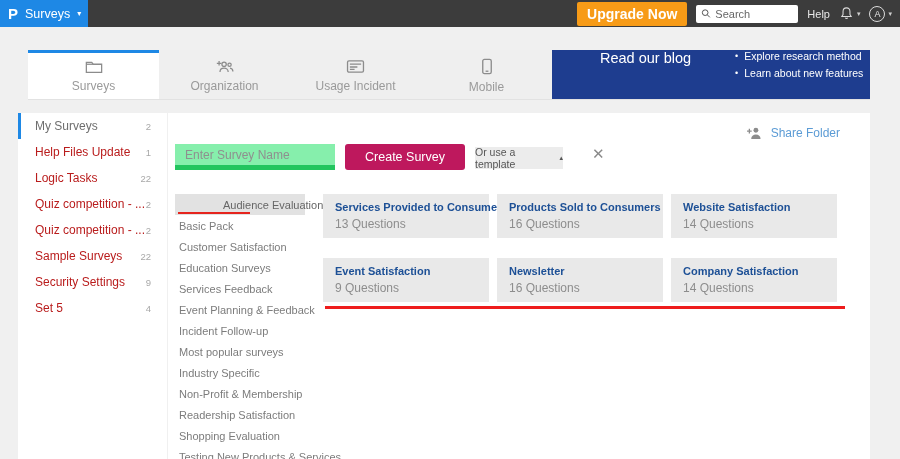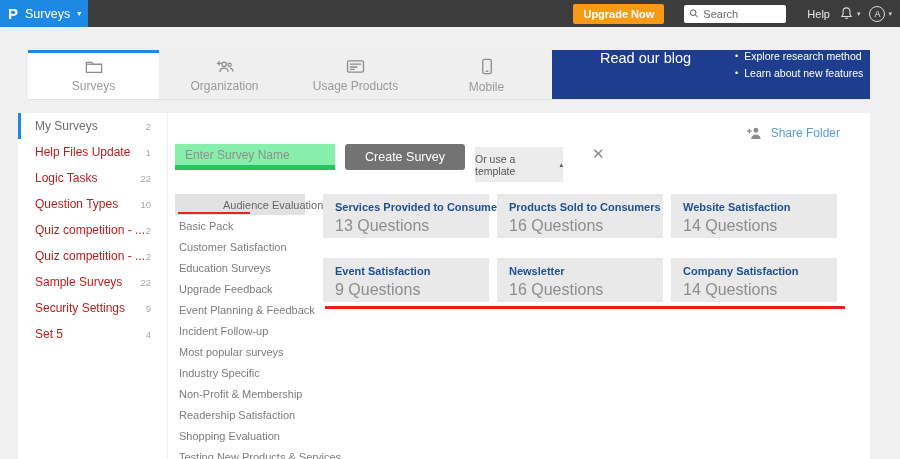--- a/index.html
+++ b/index.html
@@ -6,25 +6,25 @@
   html,body { width:900px; height:459px; overflow:hidden; }
   body { background:#f0f0f0; font-family:"Liberation Sans", sans-serif; position:relative; }
 
   
   .topbar { position:absolute; left:0; top:0; width:900px; height:27px; background:#3c3c3c; display:flex; align-items:center; }
   .logo-area { width:88px; height:27px; background:#1e88e5; display:flex; align-items:center; padding:0 8px; gap:7px; cursor:pointer; }
   .logo-p { color:#fff; font-weight:bold; font-size:15px; line-height:1; }
   .app-menu-label { color:#fff; font-size:12.5px; }
   .caret { color:#fff; font-size:8px; }
   .topbar-right { margin-left:auto; display:flex; align-items:center; gap:9px; padding-right:8px; }
-  .upgrade-btn { background:#f79b17; color:#fff; border:none; font-size:11px; font-weight:bold; padding:4px 10px; border-radius:2px; cursor:pointer; font-family:"Liberation Sans",sans-serif; }
-  .search-box { background:#fff; border-radius:2px; width:102px; height:18px; display:flex; align-items:center; padding:0 5px; gap:4px;margin-left:11px; }
+  .upgrade-btn { background:#f79b17; color:#fff; border:none; font-size:14px; font-weight:bold; padding:4px 10px; border-radius:2px; cursor:pointer; font-family:"Liberation Sans",sans-serif; }
+  .search-box { background:#fff; border-radius:2px; width:102px; height:18px; display:flex; align-items:center; padding:0 5px; gap:4px; }
   .search-box input { border:none; outline:none; width:78px; font-size:11px; color:#444; font-family:"Liberation Sans",sans-serif; }
   .search-box input::placeholder { color:#666; }
-  .help-label { color:#e8e8e8; font-size:11px; cursor:pointer;margin-left:12px; }
+  .help-label { color:#e8e8e8; font-size:11px; cursor:pointer; }
   .icon-group { display:flex; align-items:center; gap:3px; cursor:pointer; }
   .caret-gray { color:#cfcfcf; font-size:7px; }
   .avatar-circle { width:16px; height:16px; border:1px solid #dcdcdc; border-radius:50%; color:#e8e8e8; font-size:9px; display:flex; align-items:center; justify-content:center; }
 
   
   .tabstrip { position:absolute; left:28px; top:50px; width:842px; height:50px; display:flex; background:#efefef; border-bottom:1px solid #e2e2e2; }
   .tab { width:131px; display:flex; flex-direction:column; align-items:center; justify-content:center; gap:5px; cursor:pointer; color:#9a9a9a; font-size:12px; border-top:3px solid transparent; }
   .tab.active { background:#fff; border-top:3px solid #1e88e5; }
   .tab svg { display:block; }
   .banner { margin-left:auto; width:318px; background:#1e3d8f; display:flex; align-items:flex-start; color:#fff; }
@@ -38,38 +38,38 @@
   .sidebar { position:absolute; left:0; top:0; width:150px; height:346px; border-right:1px solid #f0f0f0; }
   .side-item { height:26px; display:flex; align-items:center; padding:0 16px 0 14px; cursor:pointer; border-left:3px solid transparent; }
   .side-item.active { border-left:3px solid #1e88e5; }
   .side-label { font-size:12px; color:#b91c1c; white-space:nowrap; overflow:hidden; }
   .side-item.active .side-label { color:#6e6e6e; }
   .side-count { margin-left:auto; font-size:9.5px; color:#a8a8a8; }
 
   
   .survey-name-input { position:absolute; left:157px; top:31px; width:160px; height:26px; background:#86efac; border:none; border-bottom:5px solid #22c55e; font-size:12px; padding:0 10px; color:#444; outline:none; font-family:"Liberation Sans",sans-serif; }
   .survey-name-input::placeholder { color:#8f8f8f; }
-  .create-btn { position:absolute; left:327px; top:31px; width:120px; height:26px; background:#737373; color:#fff; border:none; border-radius:3px; font-size:12.5px; cursor:pointer; font-family:"Liberation Sans",sans-serif; }
-  .template-dd { position:absolute; left:457px; top:34px; width:88px; height:35px; background:#ececec; display:flex; align-items:center; justify-content:space-between; gap:7px; font-size:10.5px; color:#555; cursor:pointer; }
+  .create-btn { position:absolute; left:327px; top:31px; width:120px; height:26px; background:#be185d; color:#fff; border:none; border-radius:3px; font-size:12.5px; cursor:pointer; font-family:"Liberation Sans",sans-serif; }
+  .template-dd { position:absolute; left:457px; top:34px; width:88px; height:22px; background:#ececec; display:flex; align-items:center; justify-content:space-between; gap:7px; font-size:10.5px; color:#555; cursor:pointer; }
   .dd-caret { font-size:7px; color:#555; }
   .close-x { position:absolute; left:574px; top:32px; font-size:15px; color:#8a8a8a; cursor:pointer; }
 
   .share-folder { position:absolute; top:13px; right:30px; display:flex; align-items:center; gap:8px; cursor:pointer; }
   .share-folder-label { font-size:12px; color:#5b9bd5; }
 
   
   .categories { position:absolute; left:157px; top:81px; width:130px; list-style:none; }
   .cat-item { height:21px; display:flex; align-items:center; font-size:11px; color:#7c7c7c; padding-left:4px; cursor:pointer; white-space:nowrap; position:relative; }
   .cat-item.selected { background:#e2e2e2; color:#666;padding-left:48px; }
   .cat-underline { position:absolute; left:3px; top:18px; width:72px; height:2px; background:#e5241d; }
 
   .cards-grid { position:absolute; left:305px; top:81px; display:grid; grid-template-columns:repeat(3,166px); grid-auto-rows:44px; column-gap:8px; row-gap:20px; }
   .card { background:#e9e9e9; padding:7px 12px; cursor:pointer; }
   .card-title { font-size:11px; font-weight:bold; color:#1d5096; margin-bottom:4px; white-space:nowrap; }
-  .card-q { font-size:16px; color:#8d8d8d; }
+  .card-q { font-size:12px; color:#8d8d8d; }
 
   .red-line { position:absolute; left:307px; top:193px; width:520px; height:3px; background:#ee1c1c; }
 
   .stroke-icon { stroke:#8c8c8c; fill:none; stroke-width:1.4; }
 </style>
 </head>
 <body>
 
 <header class="topbar">
   <div class="logo-area">
@@ -117,21 +117,21 @@
         <path class="stroke-icon" d="M16.5 9.8 c2 .3 3.2 1.7 3.2 3.7"></path>
         <path d="M2 4.5 h5 M4.5 2 v5" stroke="#8c8c8c" stroke-width="1.4"></path>
       </svg>
     <span>Organization</span>
   </div>
   <div class="tab">
     <svg width="19" height="15" viewBox="0 0 20 16">
         <rect class="stroke-icon" x="1.5" y="2" width="17" height="12" rx="1.5"></rect>
         <path class="stroke-icon" d="M4 5.5 h12 M4 8.5 h8 M4 11 h5"></path>
       </svg>
-    <span>Usage Products</span>
+    <span>Usage Incident</span>
   </div>
   <div class="tab">
     <svg width="12" height="17" viewBox="0 0 12 18">
         <rect class="stroke-icon" x="1.5" y="1.5" width="9" height="15" rx="1.8"></rect>
         <path class="stroke-icon" d="M4.5 14 h3"></path>
       </svg>
     <span>Mobile</span>
   </div>
   <div class="banner">
     <span class="banner-title">Read our blog</span>
@@ -157,24 +157,20 @@
       </div>
     <div class="side-item">
         <span class="side-label">Help Files Update</span>
         <span class="side-count">1</span>
       </div>
     <div class="side-item">
         <span class="side-label">Logic Tasks</span>
         <span class="side-count">22</span>
       </div>
     <div class="side-item">
-        <span class="side-label">Question Types</span>
-        <span class="side-count">10</span>
-      </div>
-    <div class="side-item">
         <span class="side-label">Quiz competition - ...</span>
         <span class="side-count">2</span>
       </div>
     <div class="side-item">
         <span class="side-label">Quiz competition - ...</span>
         <span class="side-count">2</span>
       </div>
     <div class="side-item">
         <span class="side-label">Sample Surveys</span>
         <span class="side-count">22</span>
@@ -214,21 +210,21 @@
     <li class="cat-item">
         <span>Basic Pack</span>
       </li>
     <li class="cat-item">
         <span>Customer Satisfaction</span>
       </li>
     <li class="cat-item">
         <span>Education Surveys</span>
       </li>
     <li class="cat-item">
-        <span>Upgrade Feedback</span>
+        <span>Services Feedback</span>
       </li>
     <li class="cat-item">
         <span>Event Planning &amp; Feedback</span>
       </li>
     <li class="cat-item">
         <span>Incident Follow-up</span>
       </li>
     <li class="cat-item">
         <span>Most popular surveys</span>
       </li>

